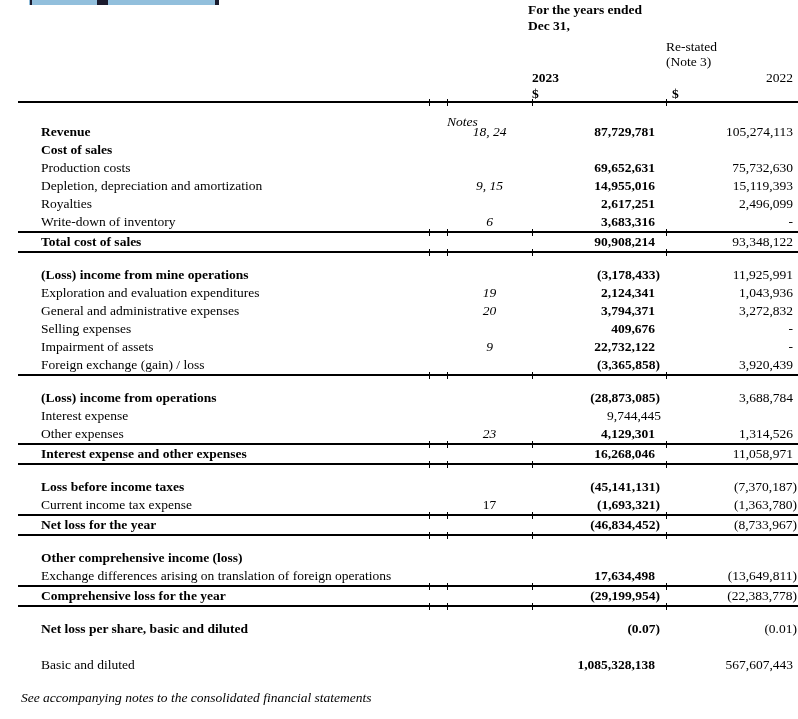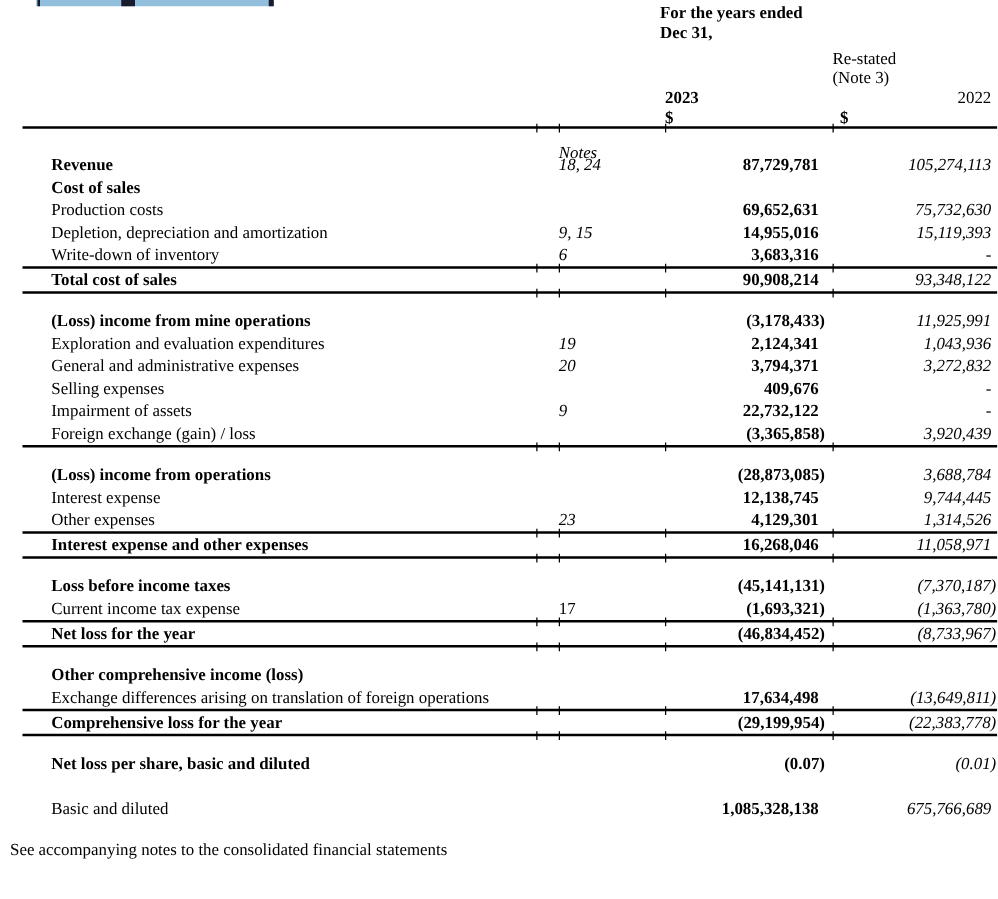--- a/index.html
+++ b/index.html
@@ -33,29 +33,29 @@
   .tick{position:absolute;top:-2px;width:1px;height:7px;background:#000;}
 
   
   .tbody{padding-top:17px;}
   .trow{
     display:grid;
     grid-template-columns:429px 18px 85px 134px 132px;
     height:18px;line-height:18px;
   }
   .c-label{padding-left:41px;white-space:nowrap;overflow:hidden;}
-  .c-note{font-style:italic;font-family:Liberation Serif, serif;}
+  .c-note{text-align:center;font-style:italic;font-family:Liberation Serif, serif;}
   .c-note.upright{font-style:normal;}
   .c-v1{text-align:right;font-weight:bold;padding-right:11px;}
   .c-v1.paren{padding-right:6px;}
-  .c-v2{text-align:right;padding-right:5px;font-style:italic;}
+  .c-v2{text-align:right;padding-right:5px;}
   .c-v2.paren{padding-right:1px;}
   .spacer{height:13px;}
 
-  .footnote{margin-top:16px;padding-left:8px;line-height:15px;}
+  .footnote{margin-top:16px;padding-left:21px;line-height:15px;font-style:italic;}
 </style>
 </head>
 <body>
 
 <div class="page">
 
   <div class="hl-bar" id="hl-bar" style="background: rgb(146, 191, 220);">
     <span class="hl-mark hl-m1"></span>
     <span class="hl-mark hl-m2"></span>
     <span class="hl-mark hl-m3"></span>
@@ -102,20 +102,27 @@
         <div class="c-v2">75,732,630</div>
       </div>
       <div class="trow">
         <div class="c-label">Depletion, depreciation and amortization</div>
         <div class="c-gap"></div>
         <div class="c-note">9, 15</div>
         <div class="c-v1">14,955,016</div>
         <div class="c-v2">15,119,393</div>
       </div>
       <div class="trow">
+        <div class="c-label">Royalties</div>
+        <div class="c-gap"></div>
+        <div class="c-note"></div>
+        <div class="c-v1">2,617,251</div>
+        <div class="c-v2">2,496,099</div>
+      </div>
+      <div class="trow">
         <div class="c-label">Write-down of inventory</div>
         <div class="c-gap"></div>
         <div class="c-note">6</div>
         <div class="c-v1">3,683,316</div>
         <div class="c-v2">-</div>
       </div>
       <div class="rule">
         <span class="tick" style="left: 411px;"></span>
         <span class="tick" style="left: 429px;"></span>
         <span class="tick" style="left: 514px;"></span>
@@ -188,21 +195,20 @@
         <div class="c-label b">(Loss) income from operations</div>
         <div class="c-gap"></div>
         <div class="c-note"></div>
         <div class="c-v1 paren">(28,873,085)</div>
         <div class="c-v2">3,688,784</div>
       </div>
       <div class="trow">
         <div class="c-label">Interest expense</div>
         <div class="c-gap"></div>
         <div class="c-note"></div>
-        <div class="c-v1">12,138,745</div>
         <div class="c-v2">9,744,445</div>
       </div>
       <div class="trow">
         <div class="c-label">Other expenses</div>
         <div class="c-gap"></div>
         <div class="c-note">23</div>
         <div class="c-v1">4,129,301</div>
         <div class="c-v2">1,314,526</div>
       </div>
       <div class="rule">
@@ -304,19 +310,19 @@
         <div class="c-gap"></div>
         <div class="c-note"></div>
         <div class="c-v1"></div>
         <div class="c-v2"></div>
       </div>
       <div class="trow">
         <div class="c-label">Basic and diluted</div>
         <div class="c-gap"></div>
         <div class="c-note"></div>
         <div class="c-v1">1,085,328,138</div>
-        <div class="c-v2">675,766,689</div>
+        <div class="c-v2">567,607,443</div>
       </div>
     </div>
 
   <div class="footnote">See accompanying notes to the consolidated financial statements</div>
 
 </div>
 
 </body></html>

